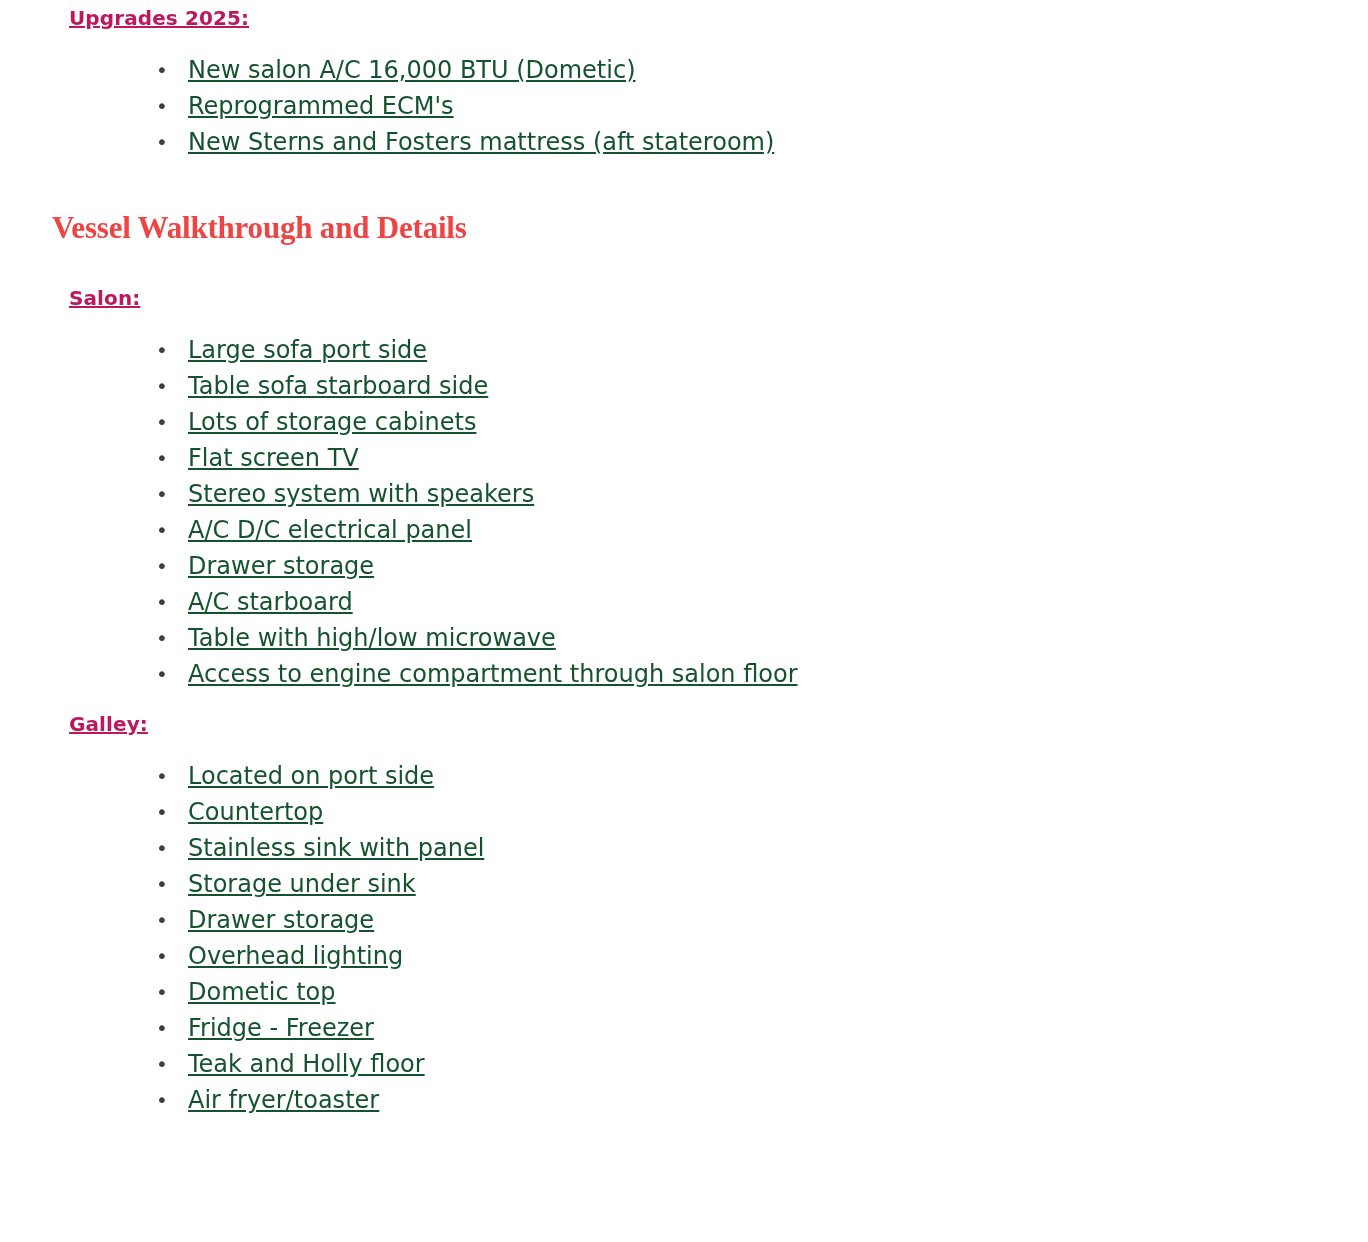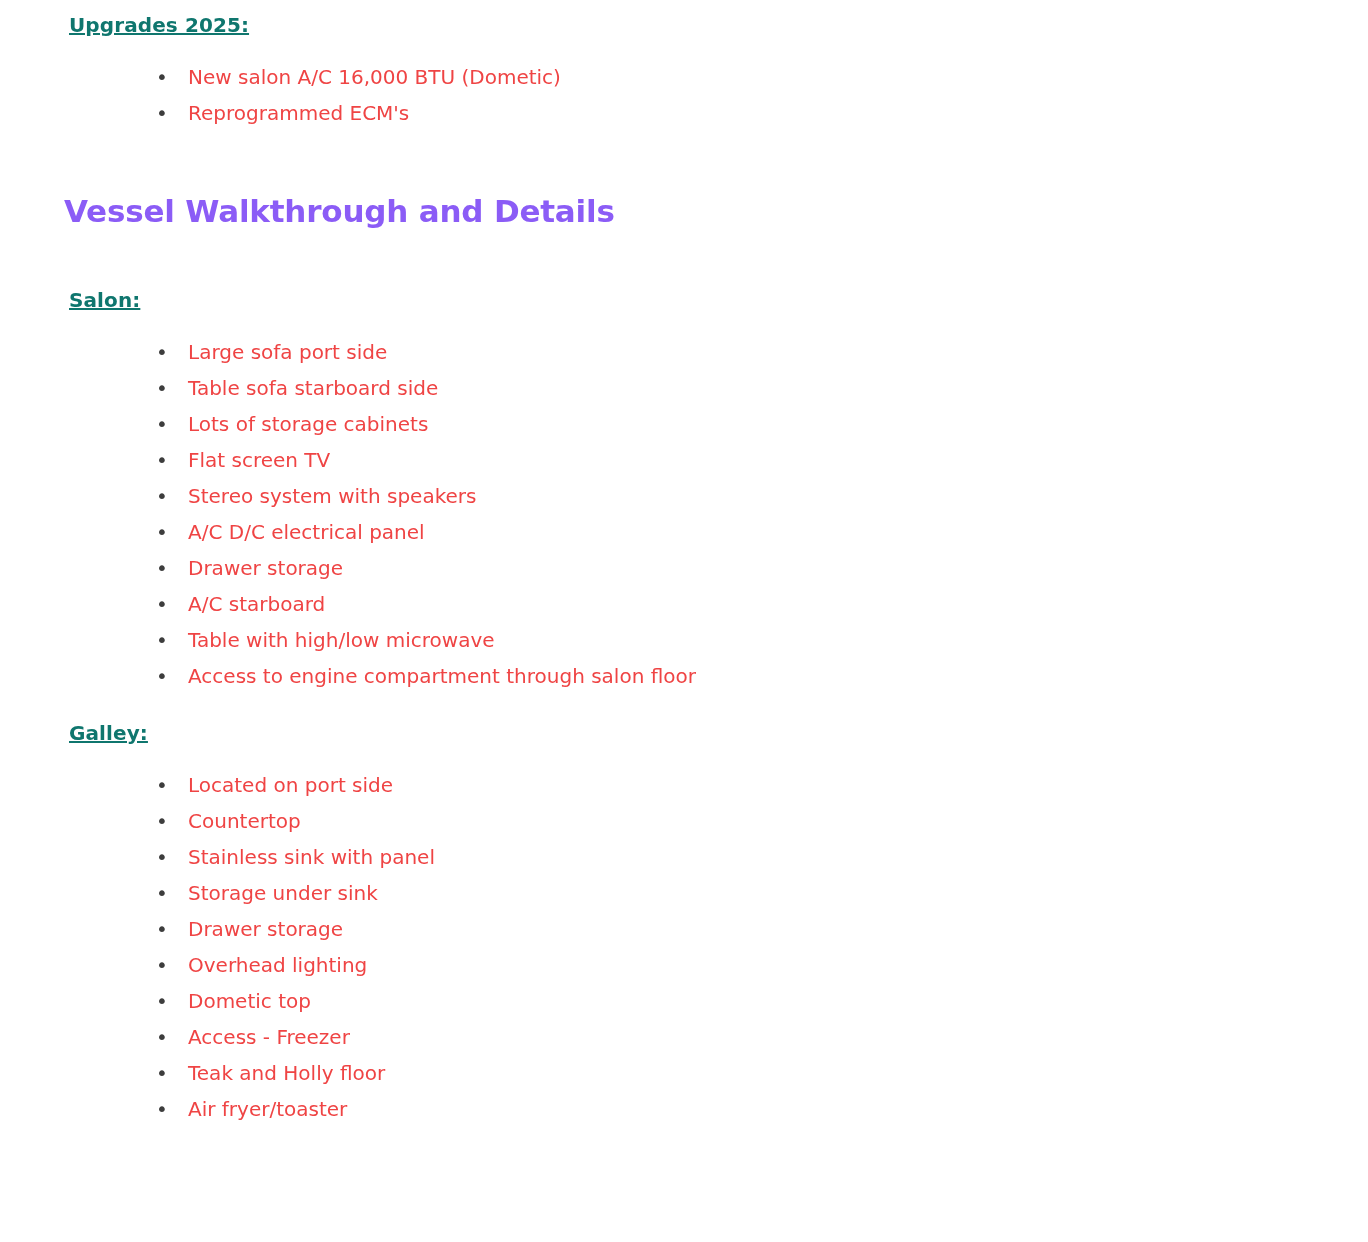--- a/index.html
+++ b/index.html
@@ -16,44 +16,46 @@
   }
   .page {
     padding: 0 40px 0 52px;
     box-sizing: border-box;
     width: 1368px;
   }
   .sub-head {
     font-size: 20px;
     font-weight: bold;
     text-decoration: underline;
-    color: #0f766e;
+    color: #be185d;
     margin: 0;
-    padding: 13px 0 0 17px;
+    padding: 6px 0 0 17px;
     letter-spacing: 0.1px;
   }
   .section-title {
     font-size: 31px;
     font-weight: bold;
-    color: #8b5cf6;
-    margin: 12px;
+    color: #ef4444;
+    margin: 0;
     padding: 0;
     letter-spacing: -0.2px;
+    font-family: Liberation Serif, serif;
   }
   ul.bullets {
     list-style: none;
     margin: 0;
     padding: 0;
   }
   ul.bullets li {
     position: relative;
-    font-size: 20px;
+    font-size: 24px;
     line-height: 36px;
-    color: #ef4444;
+    color: #14532d;
     padding-left: 136px;
+    text-decoration: underline;
   }
   ul.bullets li::before {
     content: "\2022";
     position: absolute;
     left: 104px;
     top: 0;
     font-size: 20px;
     line-height: 36px;
     color: #3d3d3d;
   }
@@ -67,20 +69,21 @@
 
 <div class="page">
 
   <h3 class="sub-head">Upgrades 2025:</h3>
 
   <div class="gap-sm"></div>
 
   <ul class="bullets">
     <li>New salon A/C 16,000 BTU (Dometic)</li>
     <li>Reprogrammed ECM's</li>
+    <li>New Sterns and Fosters mattress (aft stateroom)</li>
   </ul>
 
   <div class="gap-lg"></div>
 
   <h2 class="section-title">Vessel Walkthrough and Details</h2>
 
   <div class="gap-md"></div>
 
   <h3 class="sub-head">Salon:</h3>
 
@@ -106,18 +109,18 @@
   <div class="gap-sm"></div>
 
   <ul class="bullets">
     <li>Located on port side</li>
     <li>Countertop</li>
     <li>Stainless sink with panel</li>
     <li>Storage under sink</li>
     <li>Drawer storage</li>
     <li>Overhead lighting</li>
     <li>Dometic top</li>
-    <li>Access - Freezer</li>
+    <li>Fridge - Freezer</li>
     <li>Teak and Holly floor</li>
     <li>Air fryer/toaster</li>
   </ul>
 
 </div>
 
 </body></html>

